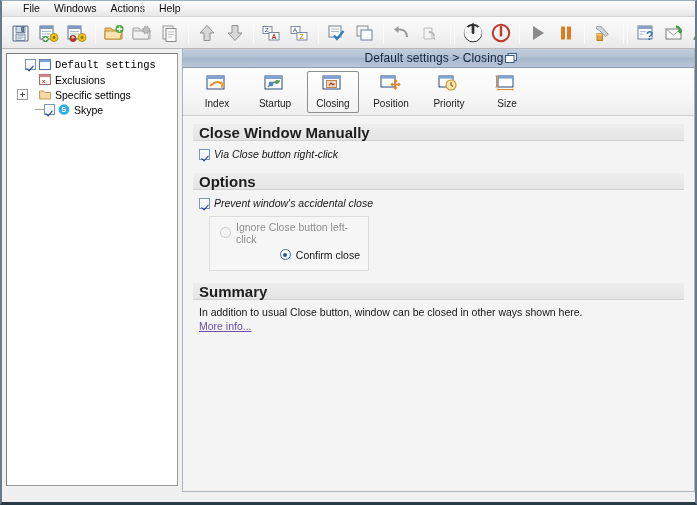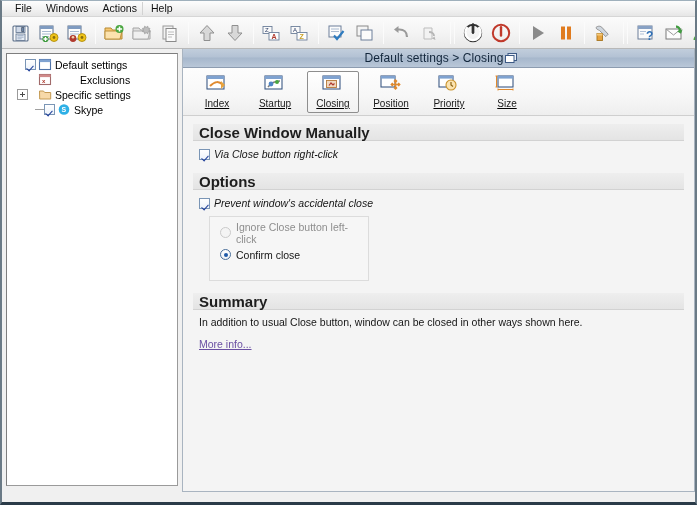--- a/index.html
+++ b/index.html
@@ -24,21 +24,21 @@
 
   
   .menubar {
     position: absolute;
     top: 0; left: 0; right: 0;
     height: 16px;
     background: linear-gradient(to bottom,#fdfdfd 0%,#f2f2f2 55%,#e6e6e6 100%);
     border-bottom: 1px solid #d6d6d6;
     display: flex;
     align-items: center;
-    padding-left: 6px;
+    padding-left: 14px;
     z-index: 5;
   }
   .menubar .mitem {
     padding: 1px 7px;
     font-size: 10.5px;
     color: #101010;
     line-height: 13px;
     white-space: nowrap;
     cursor: default;
   }
@@ -158,21 +158,20 @@
     letter-spacing: .1px;
   }
 
   .tabbar {
     height: 48px;
     background: linear-gradient(to bottom,#fdfdfd 0%,#f7f7f7 60%,#eeeeee 100%);
     border-bottom: 1px solid #cfcfcf;
     display: flex;
     align-items: flex-start;
     padding: 3px 14px 0 8px;
-    text-decoration: underline;
   }
   .tab {
     width: 52px;
     height: 42px;
     display: flex;
     flex-direction: column;
     align-items: center;
     justify-content: flex-start;
     cursor: default;
     border: 1px solid transparent;
@@ -224,42 +223,42 @@
   .chk-row .ctext { font-size: 10.5px; color:#151515; }
 
   .radio-box {
     margin: 6px 0 2px 10px;
     width: 160px;
     border: 1px solid #dcdcdc;
     background: #f6f6f6;
     padding: 8px 8px 8px 10px;
   }
   .rad-row { display:flex; align-items:center; height:15px; margin-bottom: 7px; cursor:default;}
-  .rad-row:last-child { margin-bottom:10px; }
+  .rad-row:last-child { margin-bottom:0;justify-content:flex-end; }
   .radio {
     width: 11px; height: 11px;
     border-radius: 50%;
     border: 1px solid #9aa8b8;
     background: linear-gradient(to bottom,#ffffff,#eef2f7);
     position: relative;
     flex:0 0 auto;
     margin-right: 5px;
   }
   .radio.on { border-color:#4a6f9a; }
   .radio.on:after {
     content:'';
     position:absolute; left:2.5px; top:2.5px;
     width:4px; height:4px; border-radius:50%;
     background:#1f5aa8;
   }
   .radio.dis { border-color:#cacaca; background:#f4f4f4; }
   .rad-row .rtext { font-size:10.5px; color:#151515; }
   .rad-row .rtext.dis { color:#8e8e8e; }
 
-  .summary-text { font-size: 10.5px; color:#151515; margin-bottom: 10px; }
+  .summary-text { font-size: 10.5px; color:#151515; margin-bottom: 2px; }
   .more-link {
     font-size: 10.5px;
     color: #6a4fa3;
     text-decoration: underline;
     cursor: default;
     display: inline-block;
   }
 
   .restore-ico { width:14px; height:12px; position:relative; }
 </style>
@@ -479,32 +478,32 @@
         <path d="M2.5 17c0-3.2 2.4-5.3 5.5-5.3s5.5 2.1 5.5 5.3z" fill="#49a63f"></path>
         <path d="M14 5.5a6.5 6.5 0 0 1 0 9" fill="none" stroke="#9fb4cc" stroke-width="1.1"></path>
         <path d="M16.5 3.5a9.5 9.5 0 0 1 0 13" fill="none" stroke="#c2d0e0" stroke-width="1.1"></path>
       </svg>
     </div>
   </div>
 
   <div class="tree-panel">
     <div class="tree-inner">
 
-      <div class="tnode" style="padding-left:14px;">
+      <div class="tnode" style="padding-left:14px;font-family:Liberation Mono, monospace;">
         <div class="tcheck on"></div>
         <div class="ticon">
           <svg width="14" height="13" viewBox="0 0 14 13">
             <rect x="1.5" y="1.5" width="11" height="10" fill="#ffffff" stroke="#4f73a8" stroke-width="1.1"></rect>
             <rect x="1.5" y="1.5" width="11" height="2.6" fill="#7fa2d0"></rect>
           </svg>
         </div>
         <span class="lbl">Default settings</span>
       </div>
 
-      <div class="tnode" style="padding-left:27px;gap:25px;">
+      <div class="tnode" style="padding-left:27px;">
         <div class="ticon">
           <svg width="14" height="13" viewBox="0 0 14 13">
             <rect x="1.5" y="1.5" width="11" height="10" fill="#ffffff" stroke="#a06a6a" stroke-width="1.1"></rect>
             <rect x="1.5" y="1.5" width="11" height="2.6" fill="#d08a8a"></rect>
             <text x="4" y="10" font-family="Liberation Sans, sans-serif" font-size="6" fill="#b03a2e" font-weight="bold">x</text>
           </svg>
         </div>
         <span class="lbl">Exclusions</span>
       </div>
 

